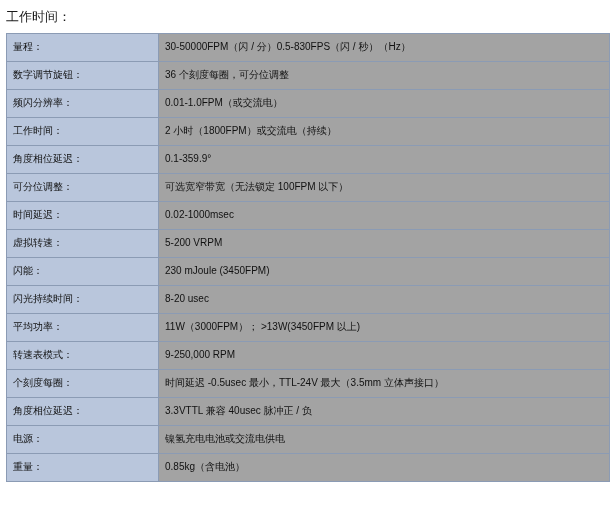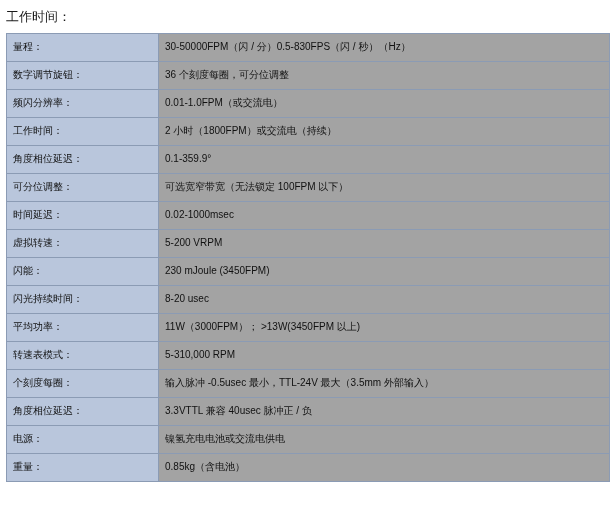--- a/index.html
+++ b/index.html
@@ -102,25 +102,25 @@
       <tr>
         <td class="label">闪光持续时间：</td>
         <td class="value">8-20 usec</td>
       </tr>
       <tr>
         <td class="label">平均功率：</td>
         <td class="value">11W（3000FPM）； &gt;13W(3450FPM 以上)</td>
       </tr>
       <tr>
         <td class="label">转速表模式：</td>
-        <td class="value">5-310,000 RPM</td>
+        <td class="value">9-250,000 RPM</td>
       </tr>
       <tr>
         <td class="label">个刻度每圈：</td>
-        <td class="value">输入脉冲 -0.5usec 最小，TTL-24V 最大（3.5mm 外部输入）</td>
+        <td class="value">时间延迟 -0.5usec 最小，TTL-24V 最大（3.5mm 立体声接口）</td>
       </tr>
       <tr>
         <td class="label">角度相位延迟：</td>
         <td class="value">3.3VTTL 兼容 40usec 脉冲正 / 负</td>
       </tr>
       <tr>
         <td class="label">电源：</td>
         <td class="value">镍氢充电电池或交流电供电</td>
       </tr>
       <tr>

